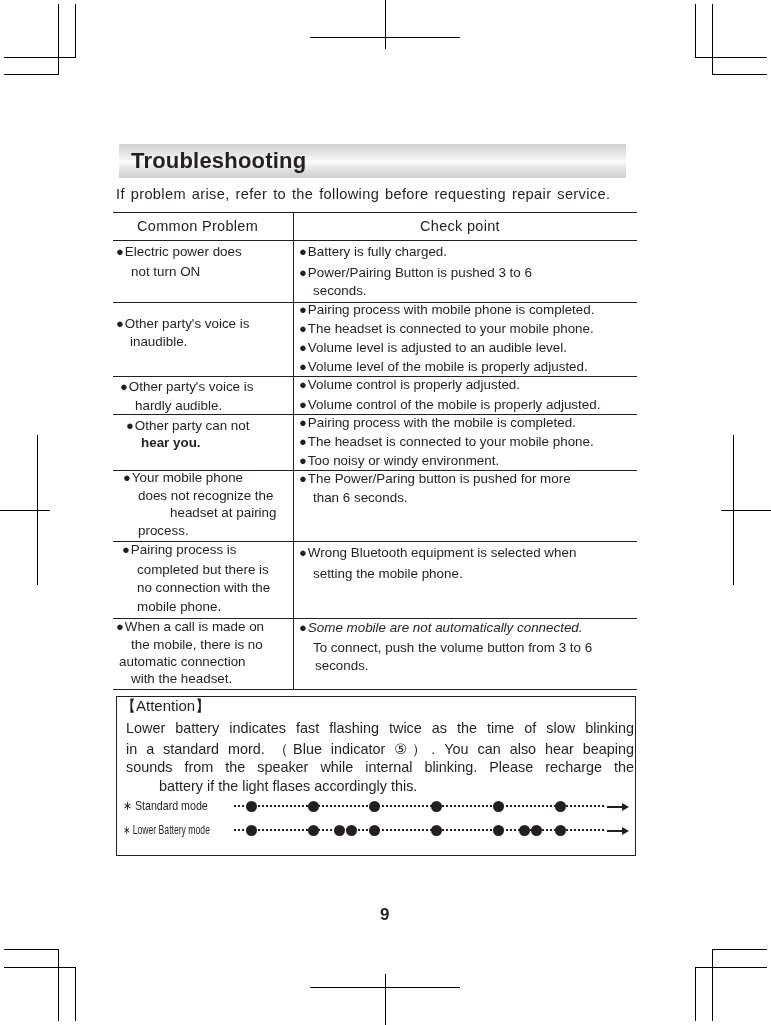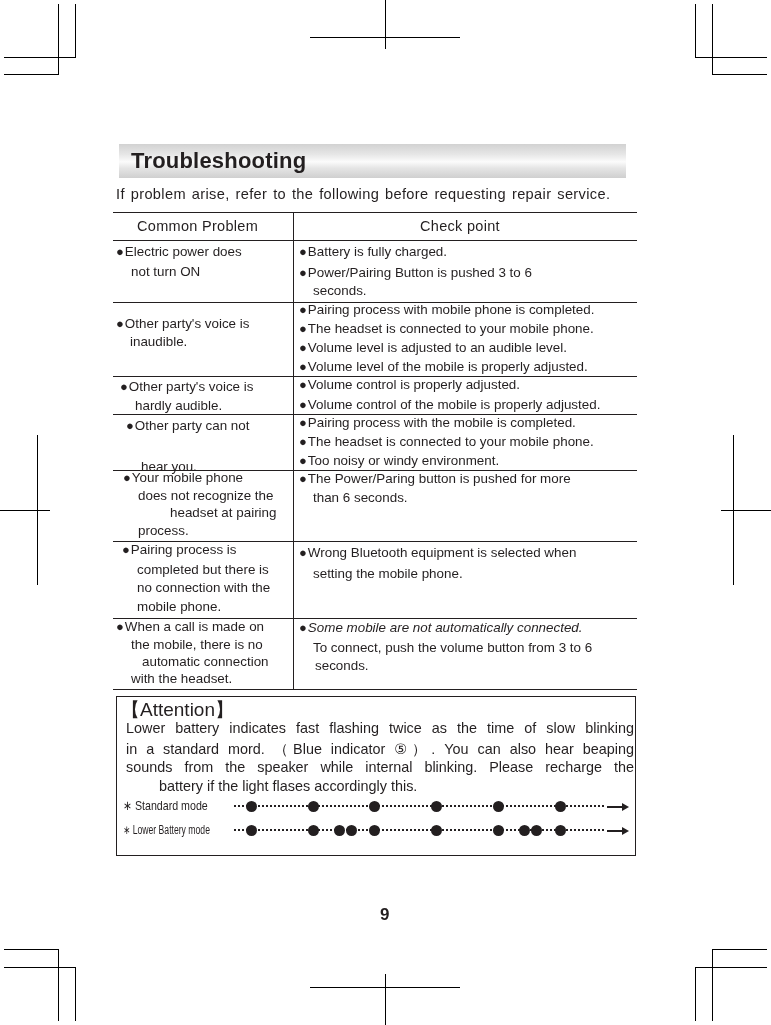--- a/index.html
+++ b/index.html
@@ -19,21 +19,21 @@
     
     .rule { position: absolute; left: 113px; width: 524px; height: 1px; background: #231f20; }
     .col-div { position: absolute; left: 293px; width: 1px; background: #231f20; }
     .th { position: absolute; font-size: 14.5px; white-space: nowrap; letter-spacing: 0.3px; }
     .item { position: absolute; font-size: 13.4px; white-space: nowrap; }
     .dot::before { content: "●"; font-size: 13px; margin-right: 1px; }
 
     
     .att-box { position: absolute; left: 116px; top: 696px; width: 520px; height: 160px;
       border: 1px solid #231f20; box-sizing: border-box; }
-    .att-title { position: absolute; left: 121px; top: 697px; font-size: 19px; white-space: nowrap; }
+    .att-title { position: absolute; left: 121px; top: 697px; font-size: 15px; white-space: nowrap; }
     .att-line { position: absolute; left: 126px; width: 508px; font-size: 14.4px; white-space: nowrap;
       text-align: justify; text-align-last: justify; }
     .att-line.last { text-align-last: left; margin-left: 33px; }
     .mode-label { position: absolute; left: 123px; white-space: nowrap; color: #231f20; }
     .mode-std { top: 798px; font-size: 13px; transform: scaleX(0.82); transform-origin: left; }
     .mode-low { top: 823px; font-size: 12px; transform: scaleX(0.72); transform-origin: left; }
     .dotline { position: absolute; height: 0; border-top: 2px dotted #231f20; }
     .blink { position: absolute; width: 11px; height: 11px; border-radius: 50%; background: #231f20; }
     .arrow-shaft { position: absolute; height: 2px; background: #231f20; }
     .arrow-head { position: absolute; width: 0; height: 0; border-top: 4px solid transparent;
@@ -120,21 +120,21 @@
 
   <div>
     <div class="item dot" style="left:120px;top:379px;">Other party's voice is</div>
     <div class="item" style="left:135px;top:398px;">hardly audible.</div>
     <div class="item dot" style="left:299px;top:377px;text-align:right;">Volume control is properly adjusted.</div>
     <div class="item dot" style="left:299px;top:397px;">Volume control of the mobile is properly adjusted.</div>
   </div>
 
   <div>
     <div class="item dot" style="left:126px;top:418px;">Other party can not</div>
-    <div class="item" style="left:141px;top:459px;">hear you.</div>
+    <div class="item" style="left:141px;top:435px;font-weight:bold;">hear you.</div>
     <div class="item dot" style="left:299px;top:415px;">Pairing process with the mobile is completed.</div>
     <div class="item dot" style="left:299px;top:434px;">The headset is connected to your mobile phone.</div>
     <div class="item dot" style="left:299px;top:453px;">Too noisy or windy environment.</div>
   </div>
 
   <div>
     <div class="item dot" style="left:123px;top:470px;">Your mobile phone</div>
     <div class="item" style="left:138px;top:488px;">does not recognize the</div>
     <div class="item" style="left:138px;top:505px;margin-left:32px;">headset at pairing</div>
     <div class="item" style="left:138px;top:523px;">process.</div>
@@ -147,21 +147,21 @@
     <div class="item" style="left:137px;top:562px;">completed but there is</div>
     <div class="item" style="left:137px;top:580px;">no connection with the</div>
     <div class="item" style="left:137px;top:599px;">mobile phone.</div>
     <div class="item dot" style="left:299px;top:545px;">Wrong Bluetooth equipment is selected when</div>
     <div class="item" style="left:313px;top:566px;">setting the mobile phone.</div>
   </div>
 
   <div>
     <div class="item dot" style="left:116px;top:619px;">When a call is made on</div>
     <div class="item" style="left:131px;top:637px;">the mobile, there is no</div>
-    <div class="item" style="left:142px;top:654px;">automatic connection</div>
+    <div class="item" style="left:119px;top:654px;">automatic connection</div>
     <div class="item" style="left:131px;top:671px;">with the headset.</div>
     <div class="item dot" style="left:299px;top:620px;font-style:italic;">Some mobile are not automatically connected.</div>
     <div class="item" style="left:313px;top:640px;">To connect, push the volume button from 3 to 6</div>
     <div class="item" style="left:315px;top:658px;">seconds.</div>
   </div>
 </div>
 
 <div class="att-box"></div>
 <div class="att-title">【Attention】</div>
 <div class="att-line" style="top:720px;">Lower battery indicates fast flashing twice as the time of slow blinking</div>

